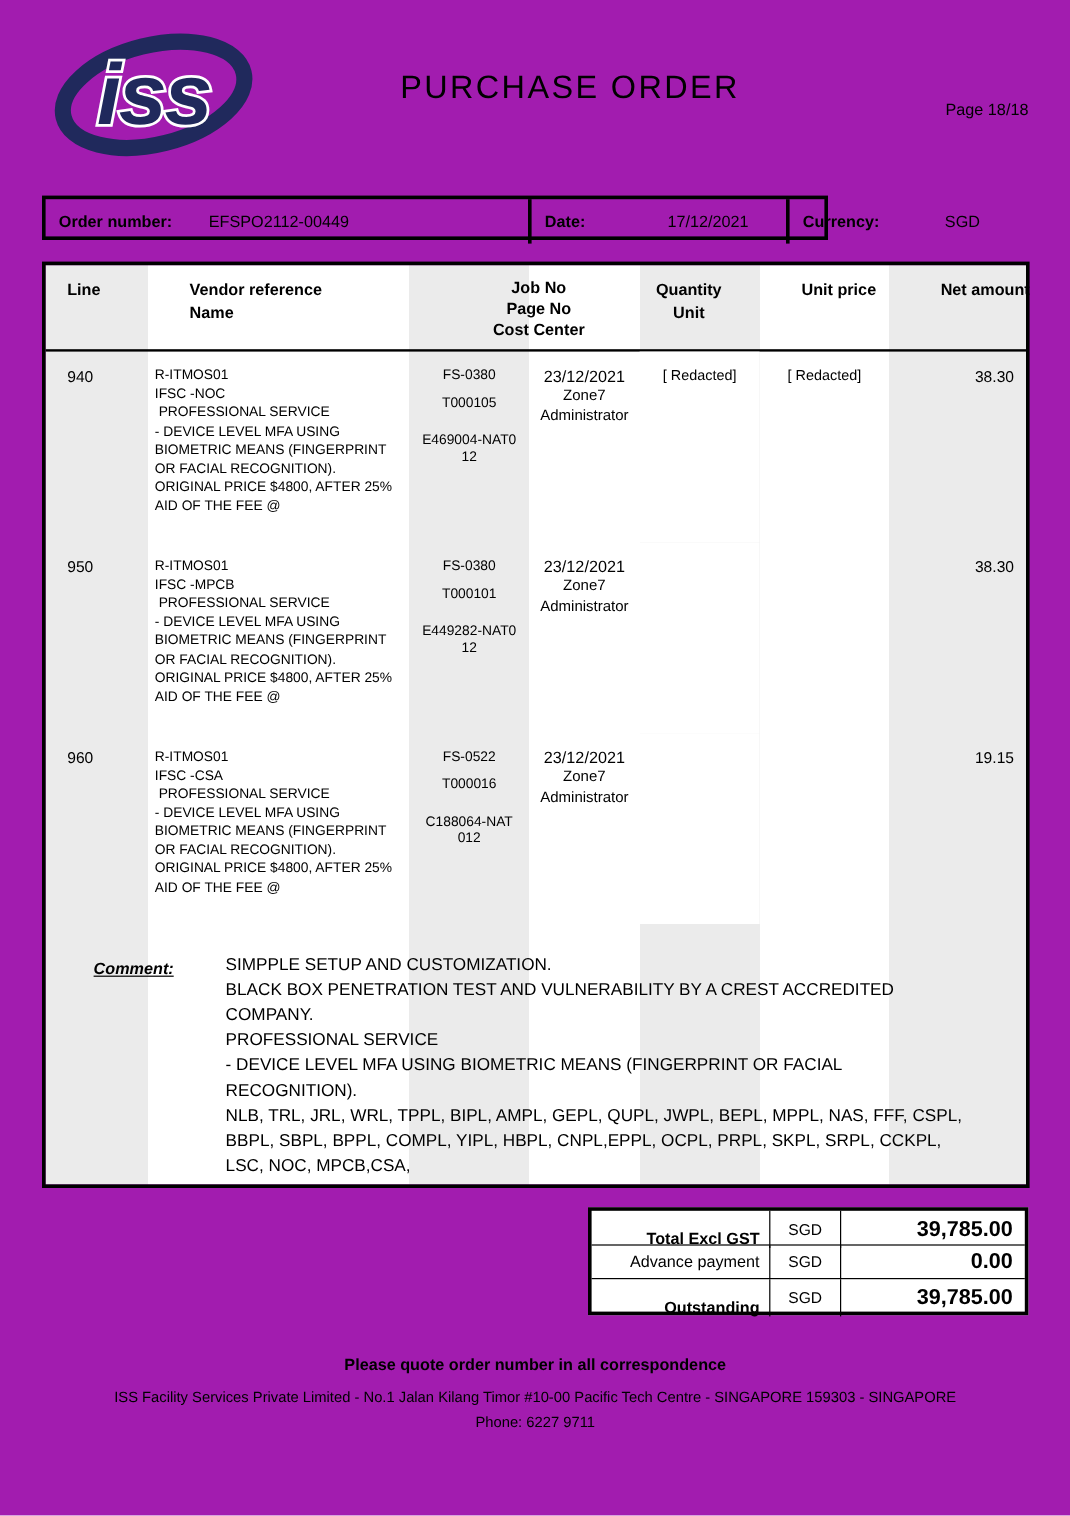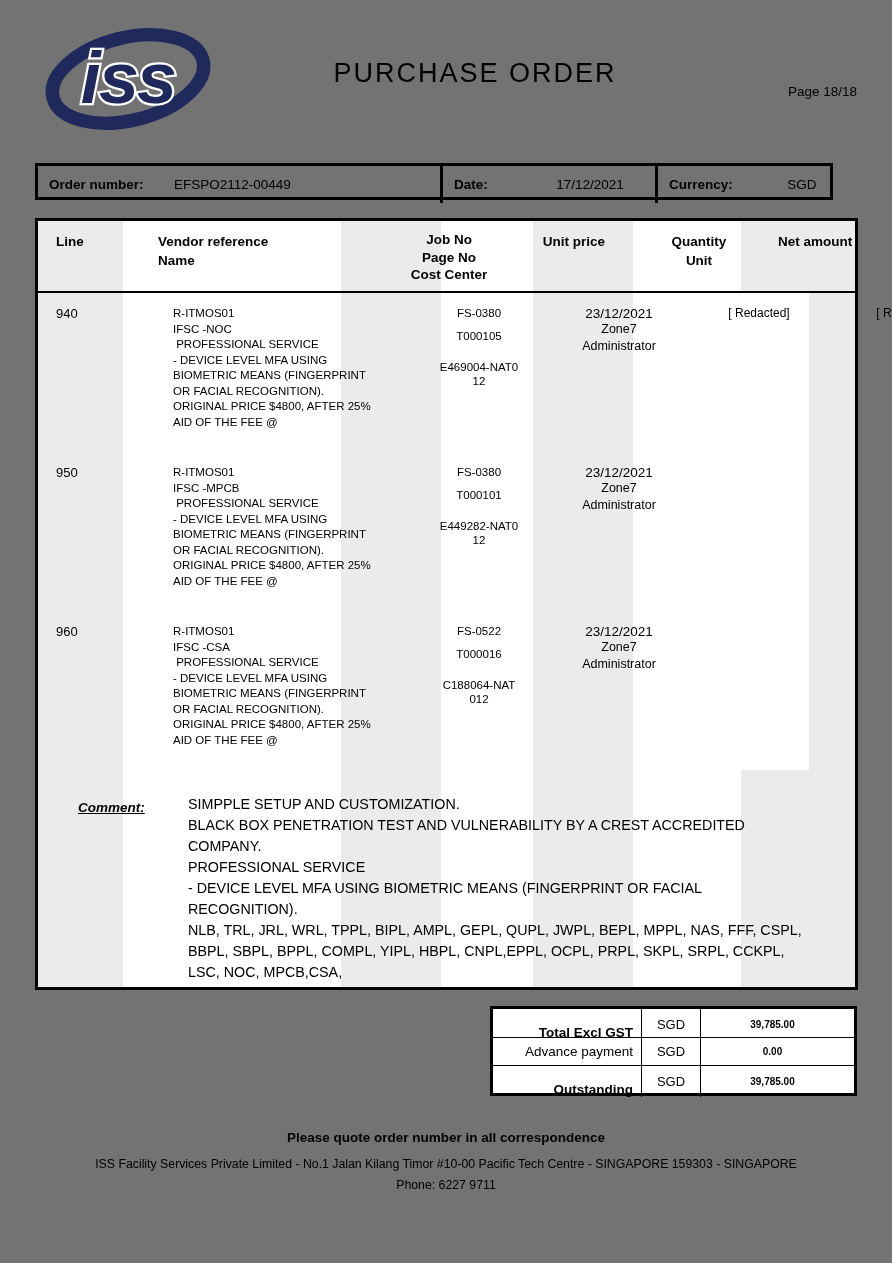--- a/index.html
+++ b/index.html
@@ -1,37 +1,37 @@
 <!DOCTYPE html>
 <html><head>
 <meta charset="utf-8">
 <style>
   * { box-sizing: border-box; margin: 0; padding: 0; }
   html, body { background: #fff; }
   .page {
     position: relative;
     width: 892px;
     height: 1263px;
-    background: #737373;
+    background: #a21caf;
     font-family: "Liberation Sans", "DejaVu Sans", sans-serif;
     color: #000;
     overflow: hidden;
   }
 
   
   .logo { position: absolute; left: 38px; top: 26px; width: 180px; height: 106px; }
   .doc-title {
     position: absolute; top: 58px; left: 475px; transform: translateX(-50%);
     font-size: 27px; font-weight: 400; letter-spacing: 2px; white-space: nowrap;
   }
   .page-num { position: absolute; top: 84px; right: 35px; font-size: 13.5px; }
 
   
   .order-header {
-    position: absolute; top: 163px; left: 35px; width: 798px; height: 37px;
+    position: absolute; top: 163px; left: 35px; width: 655px; height: 37px;
     border: 3px solid #000; display: grid;
     grid-template-columns: 118px 284px 85px 130px 95px 104px;
     align-items: center; font-size: 13.5px;
   }
   .oh-label { font-weight: bold; padding-left: 11px; white-space: nowrap; }
   .oh-value { text-align: center; white-space: nowrap; }
   .oh-value.left { text-align: left; padding-left: 18px; }
   .oh-sep-l { border-left: 3px solid #000; height: 37px; margin-top: 0; display: flex; align-items: center; }
   .oh-sep-l > span { font-weight: bold; padding-left: 11px; }
 
@@ -51,23 +51,23 @@
   .grid-cols { display: grid; grid-template-columns: 85px 218px 100px 92px 100px 108px 114px; }
 
   .thead { height: 72px; border-bottom: 2px solid #000; font-weight: bold; font-size: 13.5px; gap: 29px; }
   .hcell { line-height: 19px; }
   .h-line   { padding: 11px 0 0 18px; }
   .h-vendor { padding: 11px 0 0 6px; }
   .h-job    { text-align: center; padding-top: 10px; line-height: 17.5px; }
   .h-delivery { text-align: center; padding-top: 11px; }
   .h-qty    { text-align: center; padding-top: 11px; }
   .h-price  { text-align: center; padding-top: 11px; }
-  .h-net    { text-align: left; padding: 11px 22px 0 0; border-radius: 19px; }
-
-  .body-row { padding: 0; gap: 44px; }
+  .h-net    { text-align: center; padding: 11px 22px 0 0; border-radius: 19px; }
+
+  .body-row { padding: 0; }
   .body-row > .cell { padding-top: 13px; padding-bottom: 22px; }
   .col-line { font-size: 13px; padding-left: 18px; }
   .col-vendor { font-size: 11.5px; line-height: 15.5px; padding-left: 6px; white-space: pre; }
   .col-job { font-size: 11.5px; text-align: center; line-height: 14px; }
   .col-job .task-no { margin-top: 9px; }
   .col-job .cost-center { margin-top: 17px; }
   .col-delivery { text-align: center; }
   .del-date { font-size: 13.5px; }
   .req-line { font-size: 12.5px; line-height: 17px; }
   .req-line:first-of-type { margin-top: 10px; }
@@ -87,21 +87,21 @@
 
   
   .totals {
     position: absolute; top: 1006px; left: 490px; width: 367px;
     border: 3px solid #000; background: #fff;
   }
   .totals-row { display: grid; grid-template-columns: 148px 60px 153px; height: 28px; align-items: center; }
   .totals-row + .totals-row { border-top: 1.5px solid #000; }
   .t-label { text-align: right; padding-right: 8px; font-size: 13.5px; height: 100%; display: flex; align-items: center; justify-content: flex-end; }
   .t-cur { text-align: center; font-size: 13px; border-left: 1.5px solid #000; border-right: 1.5px solid #000; height: 100%; display: flex; align-items: center; justify-content: center; }
-  .t-amount { text-align: center; padding-right: 10px; font-size: 10px; font-weight: bold; }
+  .t-amount { text-align: right; padding-right: 10px; font-size: 18px; font-weight: bold; }
   .bold { font-weight: bold; margin-top: 16px; }
 
   
   .footer-quote { position: absolute; top: 1130px; left: 0; width: 100%; text-align: center; font-size: 13.5px; font-weight: bold; }
   .footer-company { position: absolute; top: 1157px; left: 0; width: 100%; text-align: center; font-size: 12.3px; }
   .footer-phone { position: absolute; top: 1178px; left: 0; width: 100%; text-align: center; font-size: 12.3px; }
 </style>
 </head>
 <body>
 
@@ -134,25 +134,25 @@
       <div class="hcell h-line">Line</div>
       <div class="hcell h-vendor">
         <div>Vendor reference</div>
         <div>Name</div>
       </div>
       <div class="hcell h-job">
         <div>Job No</div>
         <div>Page No</div>
         <div>Cost Center</div>
       </div>
-      <div class="hcell h-price">Unit price</div>
       <div class="hcell h-qty">
         <div>Quantity</div>
         <div>Unit</div>
       </div>
+      <div class="hcell h-price">Unit price</div>
       <div class="hcell h-net">Net amount</div>
     </div>
 
     <div id="tbody">
         <div class="body-row grid-cols">
           <div class="cell col-line">940</div>
           <div class="cell col-vendor"><div class="vline">R-ITMOS01</div><div class="vline">IFSC -NOC</div><div class="vline"> PROFESSIONAL SERVICE</div><div class="vline">- DEVICE LEVEL MFA USING</div><div class="vline">BIOMETRIC MEANS (FINGERPRINT</div><div class="vline">OR FACIAL RECOGNITION).</div><div class="vline">ORIGINAL PRICE $4800, AFTER 25%</div><div class="vline">AID OF THE FEE @</div></div>
           <div class="cell col-job">
             <div class="job-no">FS-0380</div>
             <div class="task-no">T000105</div>

